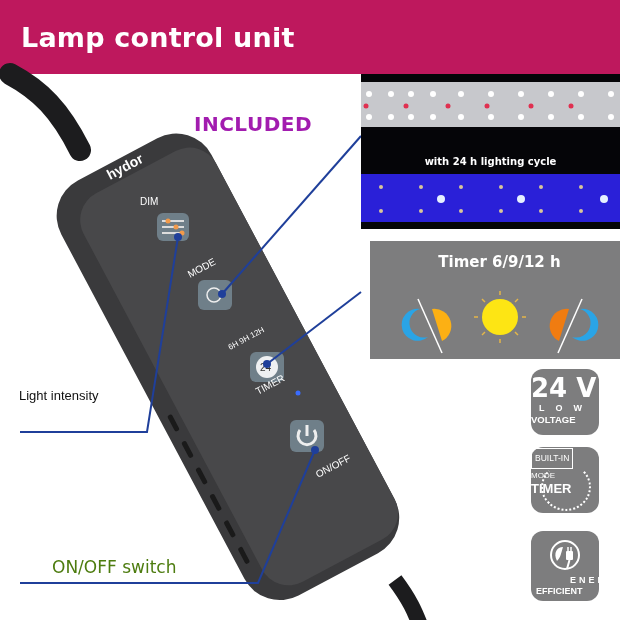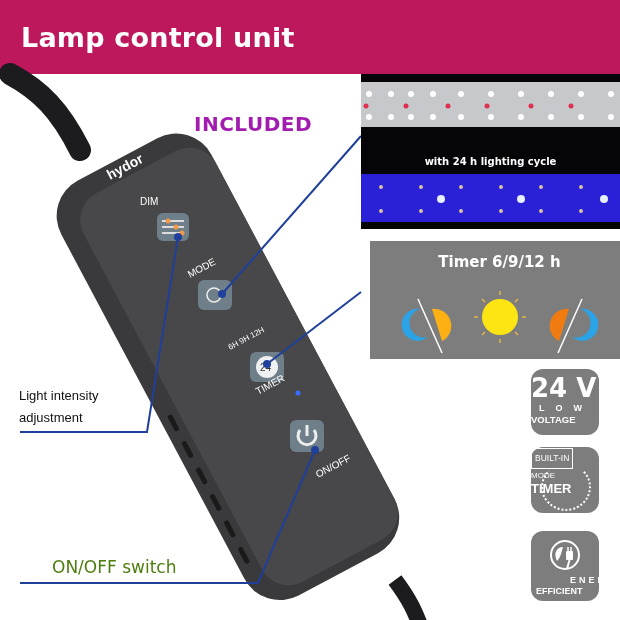--- a/index.html
+++ b/index.html
@@ -92,21 +92,20 @@
       <circle cx="315" cy="450" r="4"></circle>
       <circle cx="222" cy="294" r="4"></circle>
       <circle cx="267" cy="364" r="4"></circle>
     </g>
 </svg>
 
 <div class="included">INCLUDED</div>
 
 <div class="label-light">
   <div>Light intensity</div>
-  <div>adjustment</div>
 </div>
 <div class="label-onoff">ON/OFF switch</div>
 
 <div class="panel-strip">
   <svg width="259" height="155">
     <rect x="0" y="8" width="259" height="45" fill="#c7c8cc"></rect>
     <g fill="#fff">
       <circle cx="8" cy="20" r="3"></circle>
         <circle cx="30" cy="20" r="3"></circle>
         <circle cx="50" cy="20" r="3"></circle>

